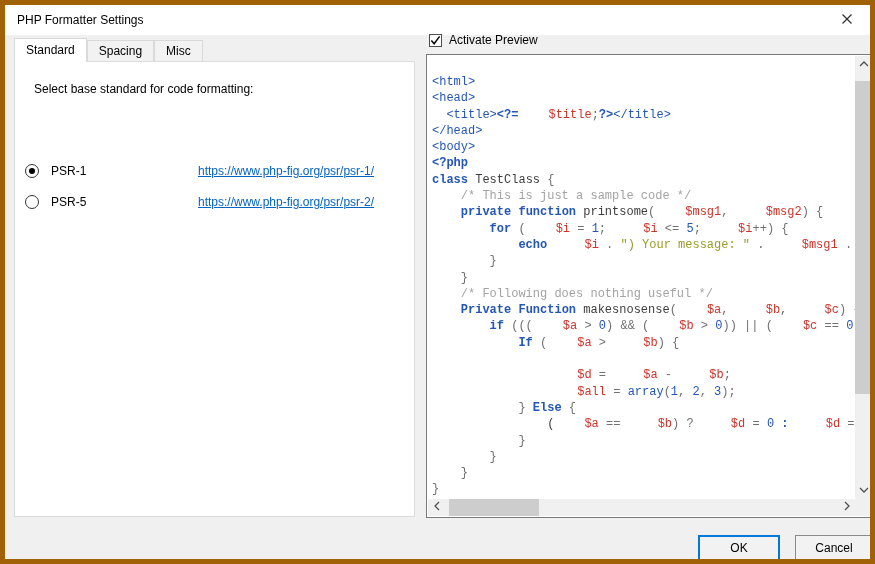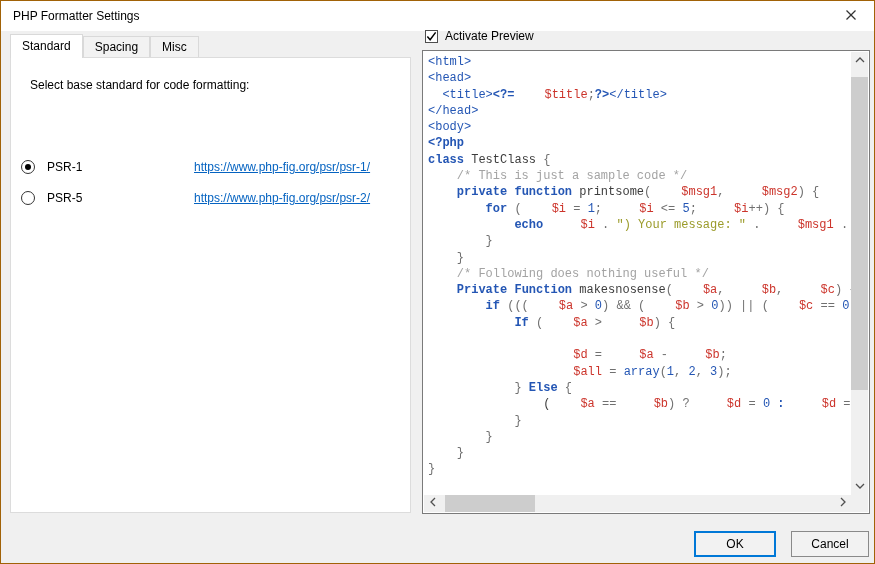--- a/index.html
+++ b/index.html
@@ -1,19 +1,19 @@
 <!DOCTYPE html>
 <html style="--accent: #0078d7; --link: #0563c1; --syntax-keyword: #2456b4; --syntax-tag: #2456b4; --syntax-variable: #cc342b; --syntax-string: #9b9b2a; --syntax-comment: #a3a3a3; --syntax-number: #2456b4; --syntax-punct: #707070; --syntax-plain: #3d3d3d;"><head>
 <meta charset="utf-8">
 <style>
   * { margin:0; padding:0; box-sizing:border-box; }
   html,body { background:#c8c8c8; font-family:"Liberation Sans", sans-serif; }
   .window {
     position:relative; width:875px; height:564px; background:#f0f0f0;
-    border:1px solid #a16207; overflow:hidden; font-size:12px; color:#000;
+    border:5px solid #a16207; overflow:hidden; font-size:12px; color:#000;
   }
   .titlebar { position:absolute; left:0; top:0; width:100%; height:30px; background:#ffffff; }
   .titlebar .title { position:absolute; left:12px; top:0; line-height:30px; }
   .close-btn { position:absolute; right:0; top:0; width:46px; height:30px; background:transparent; border:none; cursor:pointer; display:flex; align-items:center; justify-content:center; }
 
   
   .tabstrip { position:absolute; left:9px; top:33px; display:flex; align-items:flex-end; z-index:3; }
   .tab { border:1px solid #d9d9d9; border-bottom:none; background:#f2f2f2; height:21px; line-height:20px; padding:0 11px; margin-right:0; cursor:pointer; }
   .tab.active { background:#ffffff; height:24px; line-height:23px; margin-bottom:-1px; position:relative; z-index:4; }
 
@@ -29,21 +29,21 @@
   .radio.selected::after { content:""; position:absolute; left:3px; top:3px; width:6px; height:6px; border-radius:50%; background:#000; }
   .opt-label { position:absolute; left:36px; top:1px; cursor:default; }
   .opt-link { position:absolute; left:183px; top:1px; color:var(--link); text-decoration:underline; cursor:pointer; }
 
   
   .chk-row { position:absolute; left:424px; top:28px; height:16px; }
   .checkbox { position:absolute; left:0; top:1px; width:13px; height:13px; border:1px solid #4d4d4d; background:#fff; cursor:pointer; }
   .chk-label { position:absolute; left:20px; top:0; white-space:nowrap; }
 
   .codebox { position:absolute; left:421px; top:49px; width:448px; height:464px; background:#ffffff; border:1px solid #7a7a7a; }
-  .code { position:absolute; left:1px; top:1px; right:18px; bottom:18px; overflow:hidden; padding:2px 0 0 4px;
+  .code { position:absolute; left:1px; top:1px; right:18px; bottom:18px; overflow:hidden; padding:18px 0 0 4px;
           font-family:"Liberation Mono","DejaVu Sans Mono",monospace; font-size:12px; line-height:16.3px; white-space:pre; cursor:text; }
   .ln { height:16.3px; }
   .tk-kw  { color:var(--syntax-keyword); font-weight:bold; }
   .tk-tag { color:var(--syntax-tag); }
   .tk-var { color:var(--syntax-variable);margin-left:30px; }
   .tk-str { color:var(--syntax-string); }
   .tk-com { color:var(--syntax-comment); }
   .tk-num { color:var(--syntax-number); }
   .tk-op  { color:var(--syntax-punct); }
   .tk-plain { color:var(--syntax-plain); }

